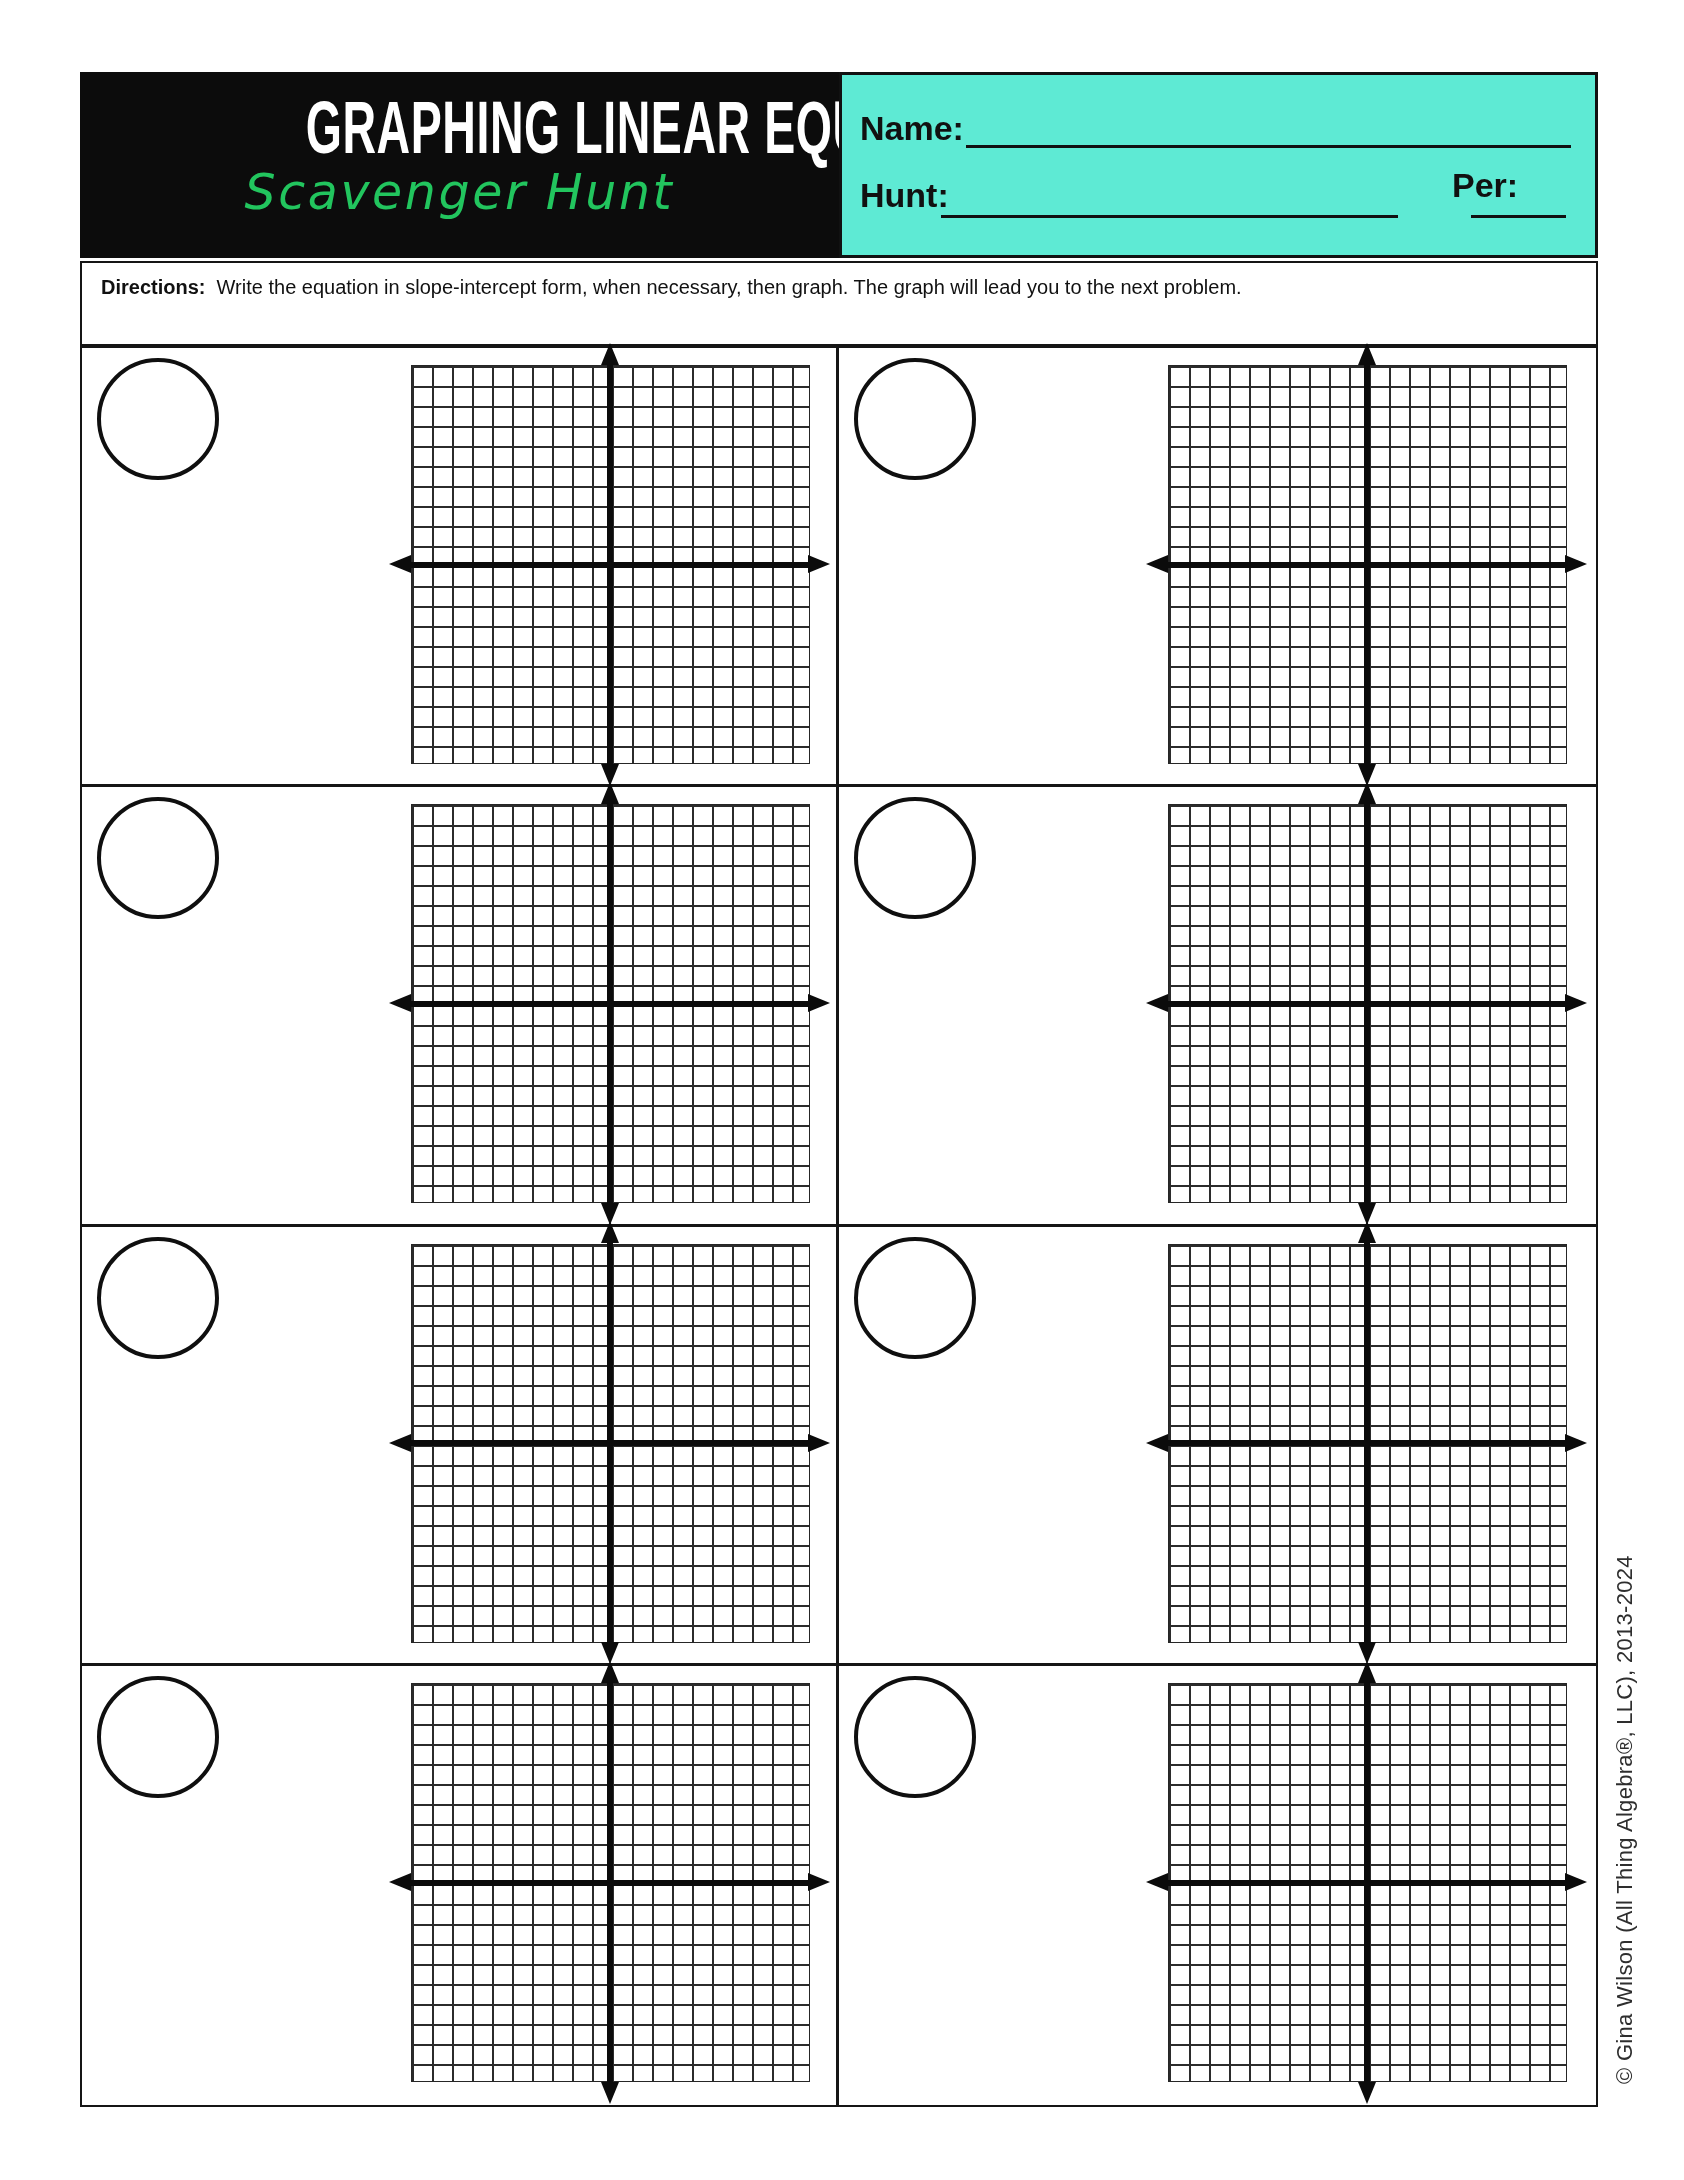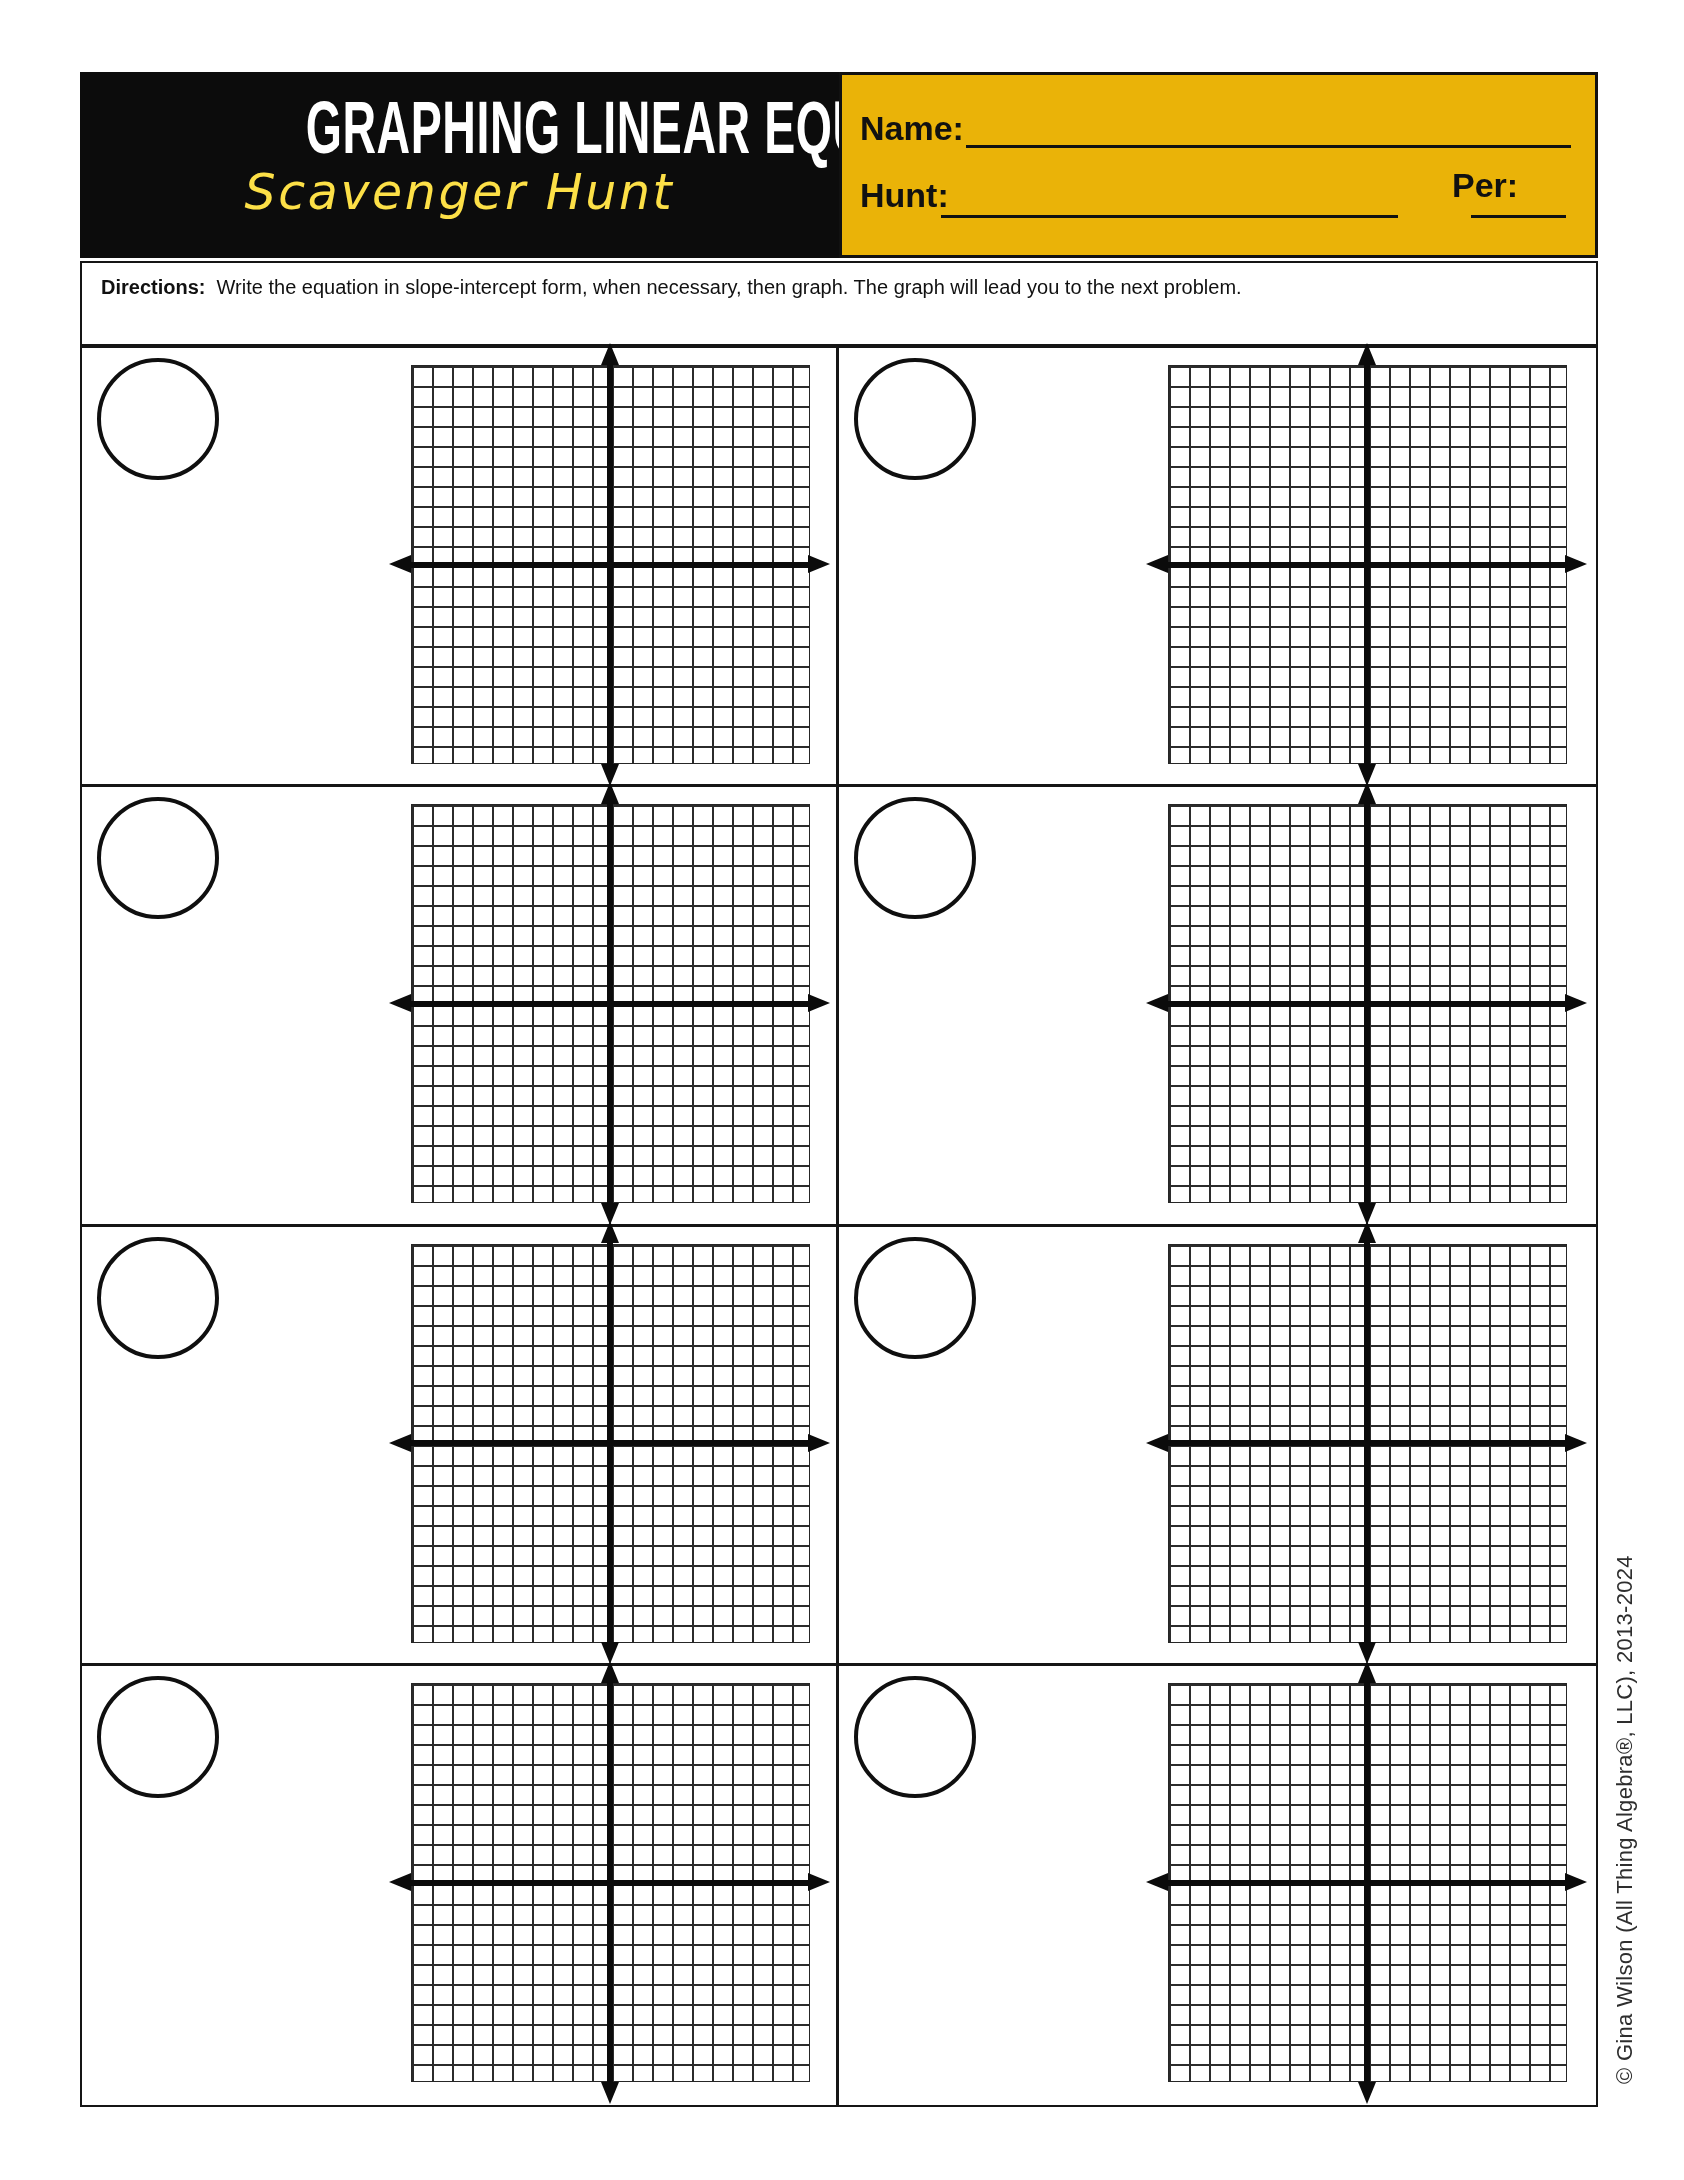--- a/index.html
+++ b/index.html
@@ -8,24 +8,24 @@
     font-family:"Liberation Sans", sans-serif; color:#111; overflow:hidden;
   }
   
   .banner { position:absolute; left:80px; top:72px; width:759px; height:186px;
             background:#0c0c0c; text-align:center; }
   .title-wrap { position:absolute; left:0; top:12px; width:100%; white-space:nowrap; }
   .title-scale { display:inline-block; transform:scaleX(0.62); transform-origin:50% 50%;
                  font-size:75px; font-weight:700; color:#ffffff; letter-spacing:0.9px; }
   .subtitle { position:absolute; left:0; top:92px; width:100%;
               font-family:"DejaVu Sans", sans-serif; font-style:italic;
-              font-size:49px; color:#fde047; letter-spacing:2.6px; }
+              font-size:49px; color:#22c55e; letter-spacing:2.6px; }
   
   .idbox { position:absolute; left:839px; top:72px; width:759px; height:186px;
-           border:3.4px solid #111; box-sizing:border-box; background:#eab308; }
+           border:3.4px solid #111; box-sizing:border-box; background:#5eead4; }
   .idbox .lbl { position:absolute; font-weight:700; font-size:34px; }
   .name-lbl { left:18px; top:34px; }
   .date-lbl { left:18px; top:101px; }
   .per-lbl  { left:566px; top:91px;margin-left:44px; }
   .line { position:absolute; height:2.6px; background:#111; }
   .name-line { left:124px; top:70px;  width:605px; }
   .date-line { left:99px; top:140px; width:457px; }
   .per-line  { left:629px; top:140px; width:95px; }
   
   .directions { position:absolute; left:80px; top:261px; width:1518px; height:85px;

